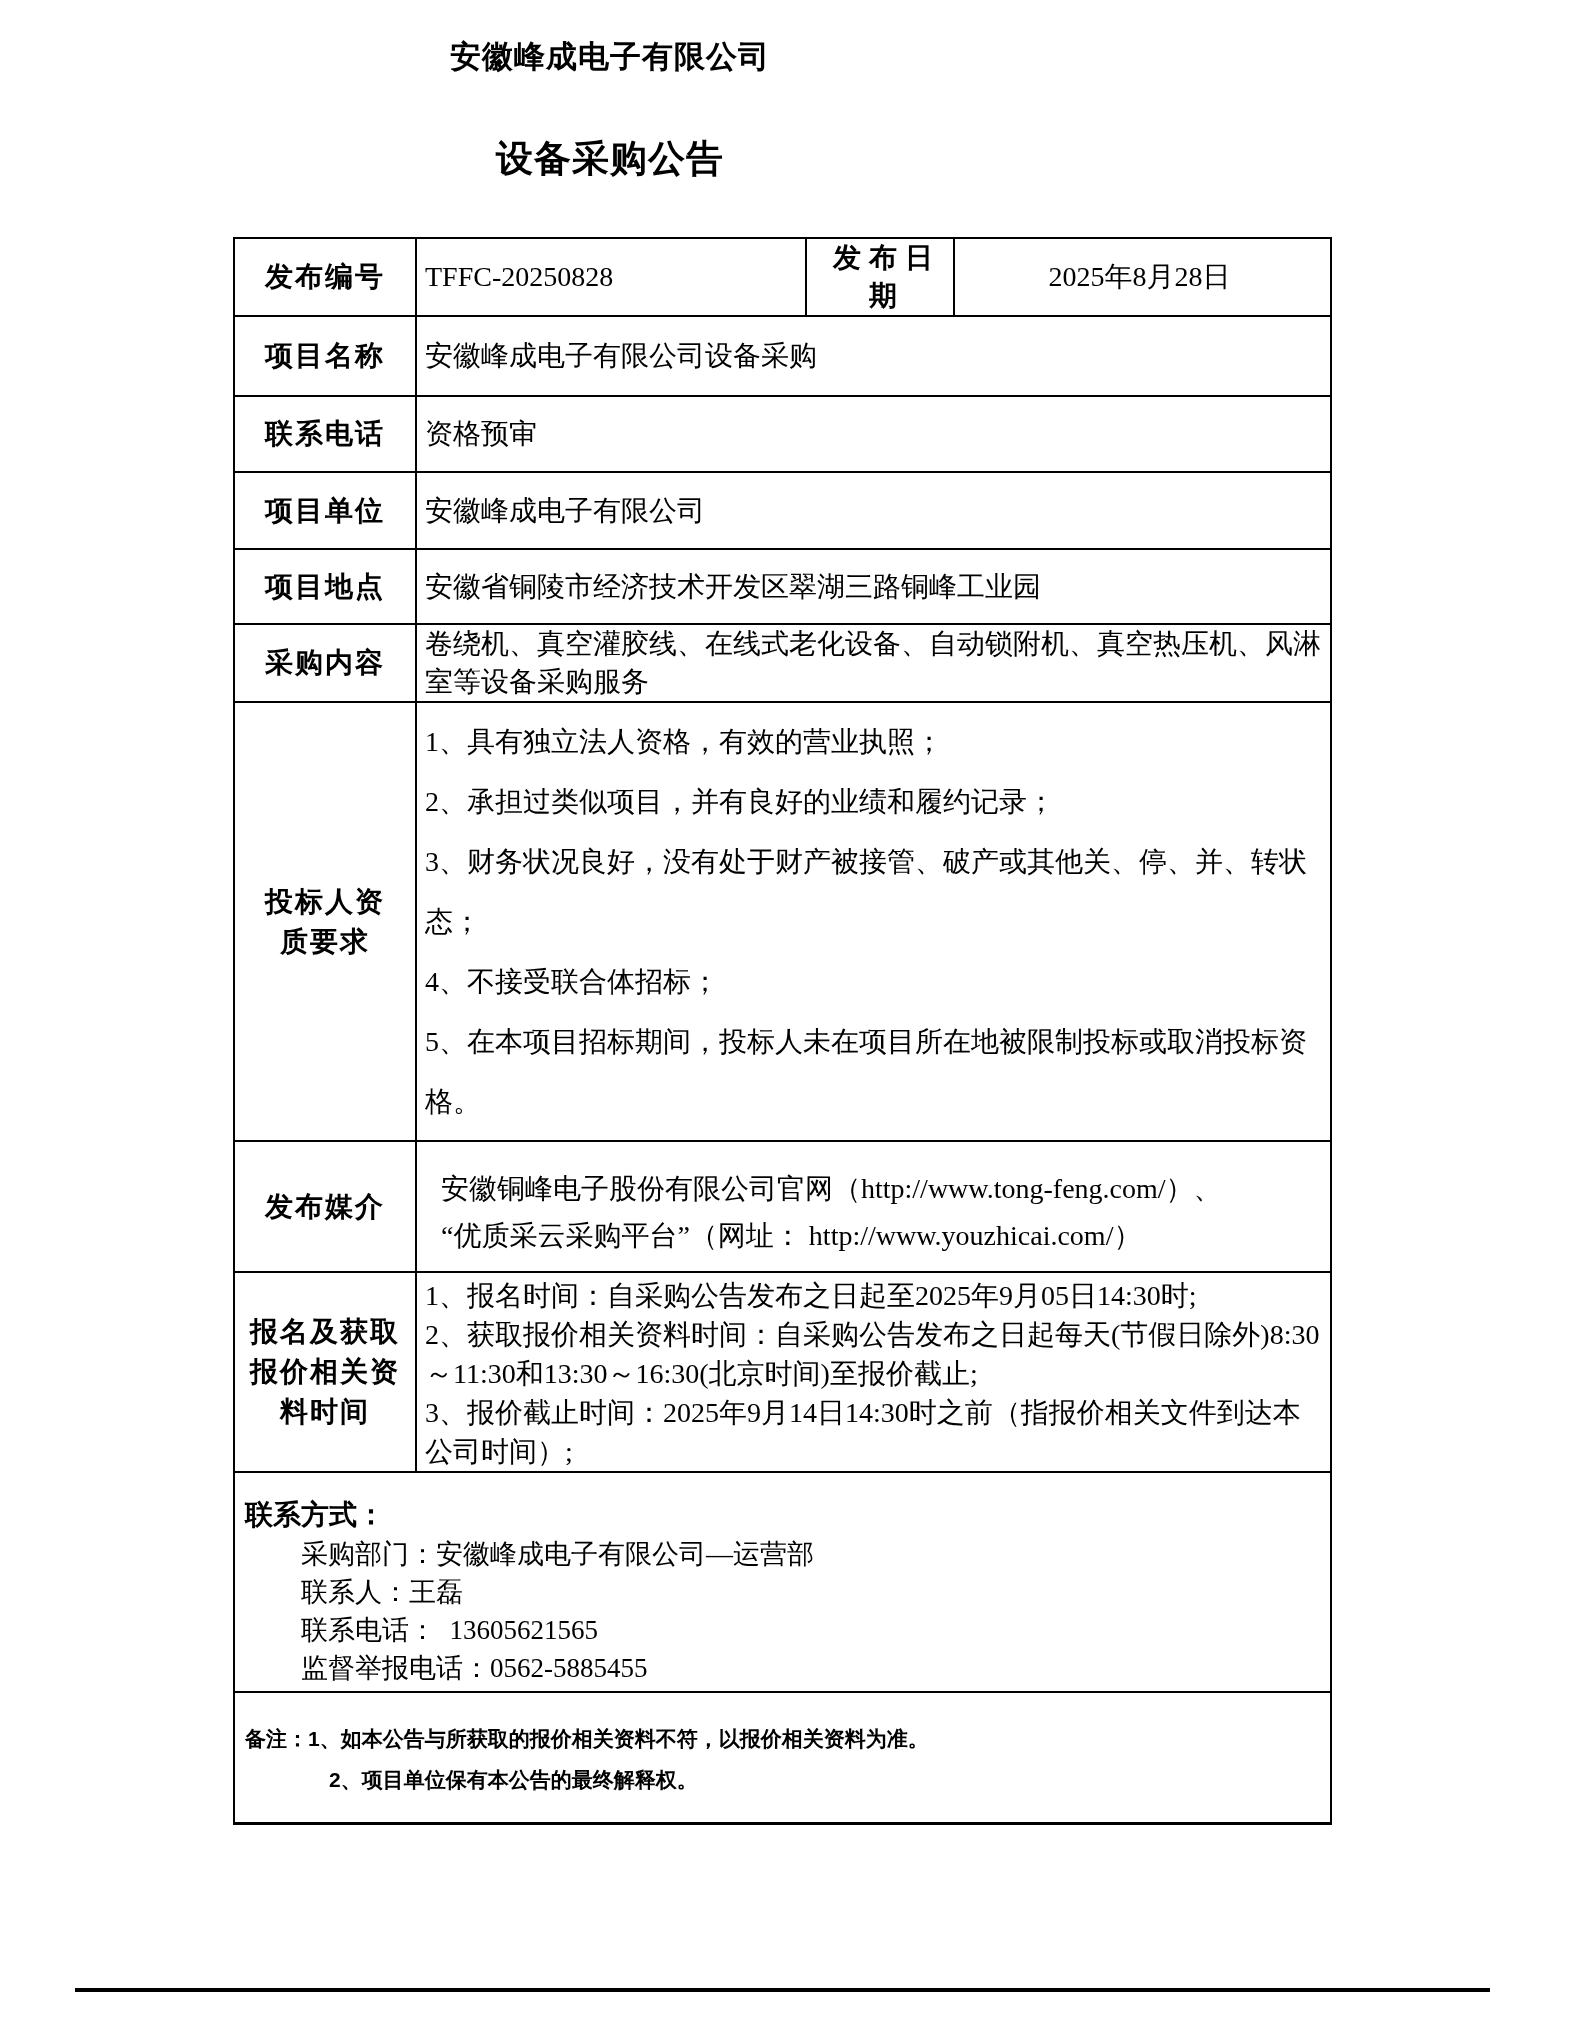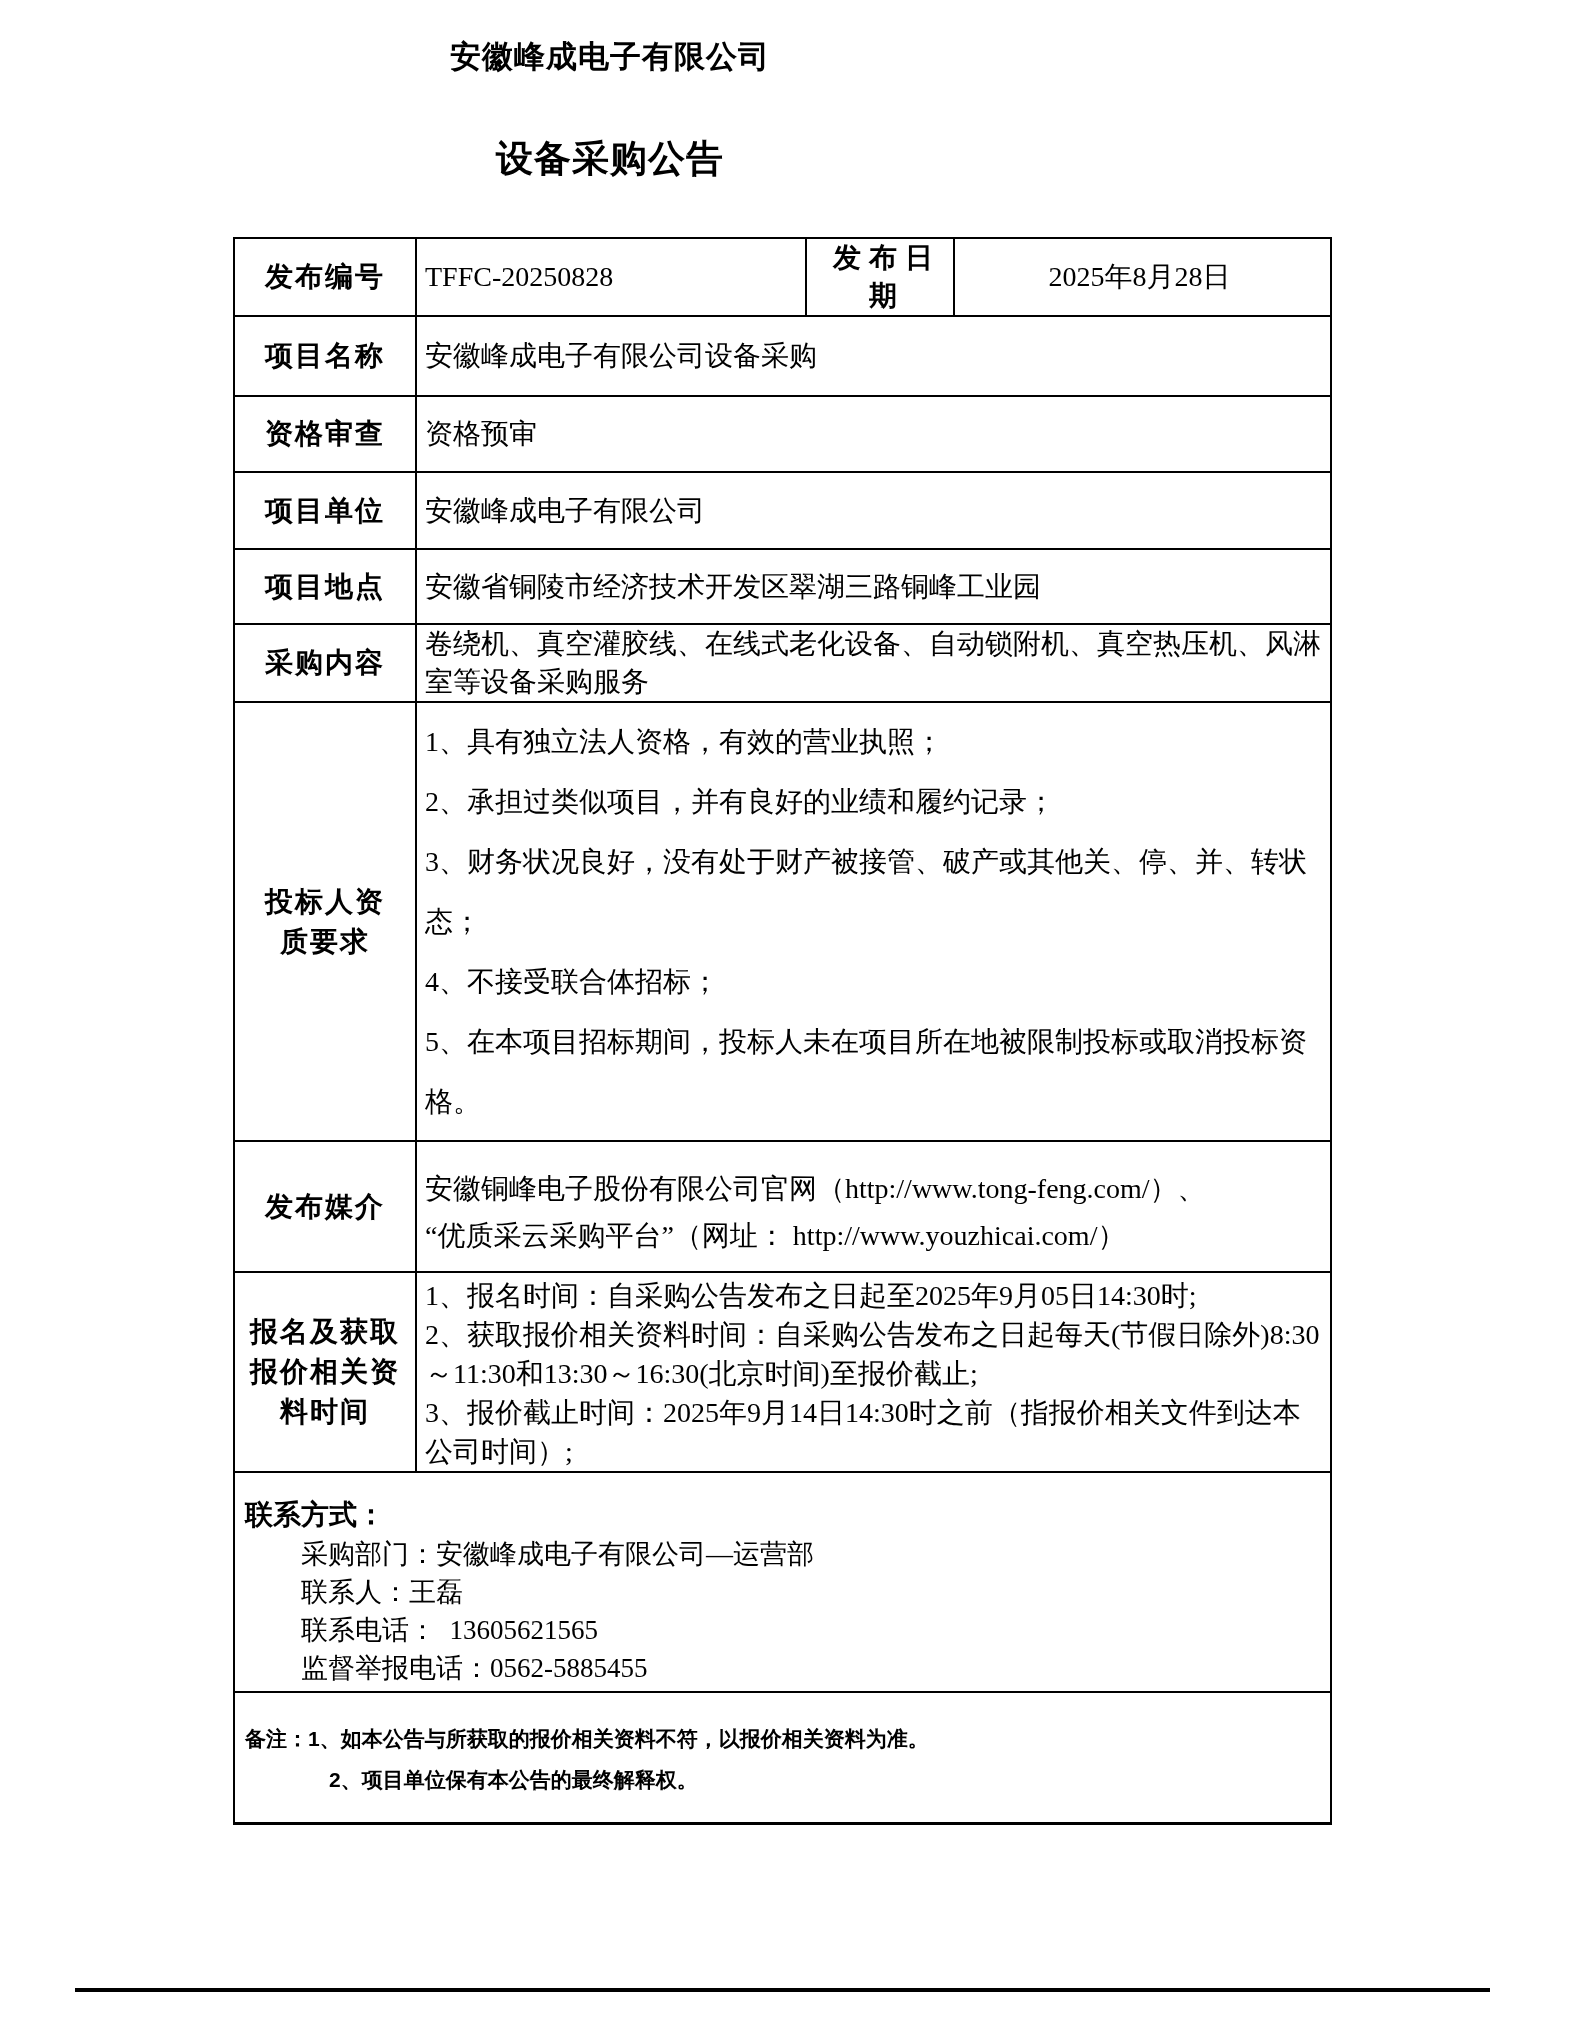--- a/index.html
+++ b/index.html
@@ -42,21 +42,21 @@
   td.lbl-date { letter-spacing: 8px; padding-left: 14px; }
   td.val { padding-left: 8px; padding-right: 6px; line-height: 38px; }
   td.val-center { text-align: center; padding-left: 0; }
 
   
   td.qual-cell { padding: 8px 4px 8px 8px; }
   td.qual-cell p { line-height: 60px; }
 
   
   td.media-cell { vertical-align: top; padding: 10px 4px 0 8px; }
-  td.media-cell p { line-height: 47px; }
+  td.media-cell p { line-height: 47px; margin-left: 16px; }
 
   
   td.sched-cell { vertical-align: top; padding: 3px 4px 0 8px; }
   td.sched-cell p { line-height: 39px; }
 
   
   .lbl-lines p { line-height: 40px; font-weight: 700; }
 
   
   td.contact-cell { vertical-align: top; padding: 22px 4px 4px 10px; }
@@ -97,21 +97,21 @@
     <td class="lbl">发布编号</td>
     <td class="val">TFFC-20250828</td>
     <td class="lbl lbl-date">发布日期</td>
     <td class="val val-center">2025年8月28日</td>
   </tr>
   <tr style="height:80px">
     <td class="lbl">项目名称</td>
     <td class="val" colspan="3">安徽峰成电子有限公司设备采购</td>
   </tr>
   <tr style="height:76px">
-    <td class="lbl">资格审查</td>
+    <td class="lbl">联系电话</td>
     <td class="val" colspan="3">资格预审</td>
   </tr>
   <tr style="height:77px">
     <td class="lbl">项目单位</td>
     <td class="val" colspan="3">安徽峰成电子有限公司</td>
   </tr>
   <tr style="height:75px">
     <td class="lbl">项目地点</td>
     <td class="val" colspan="3">安徽省铜陵市经济技术开发区翠湖三路铜峰工业园</td>
   </tr>

